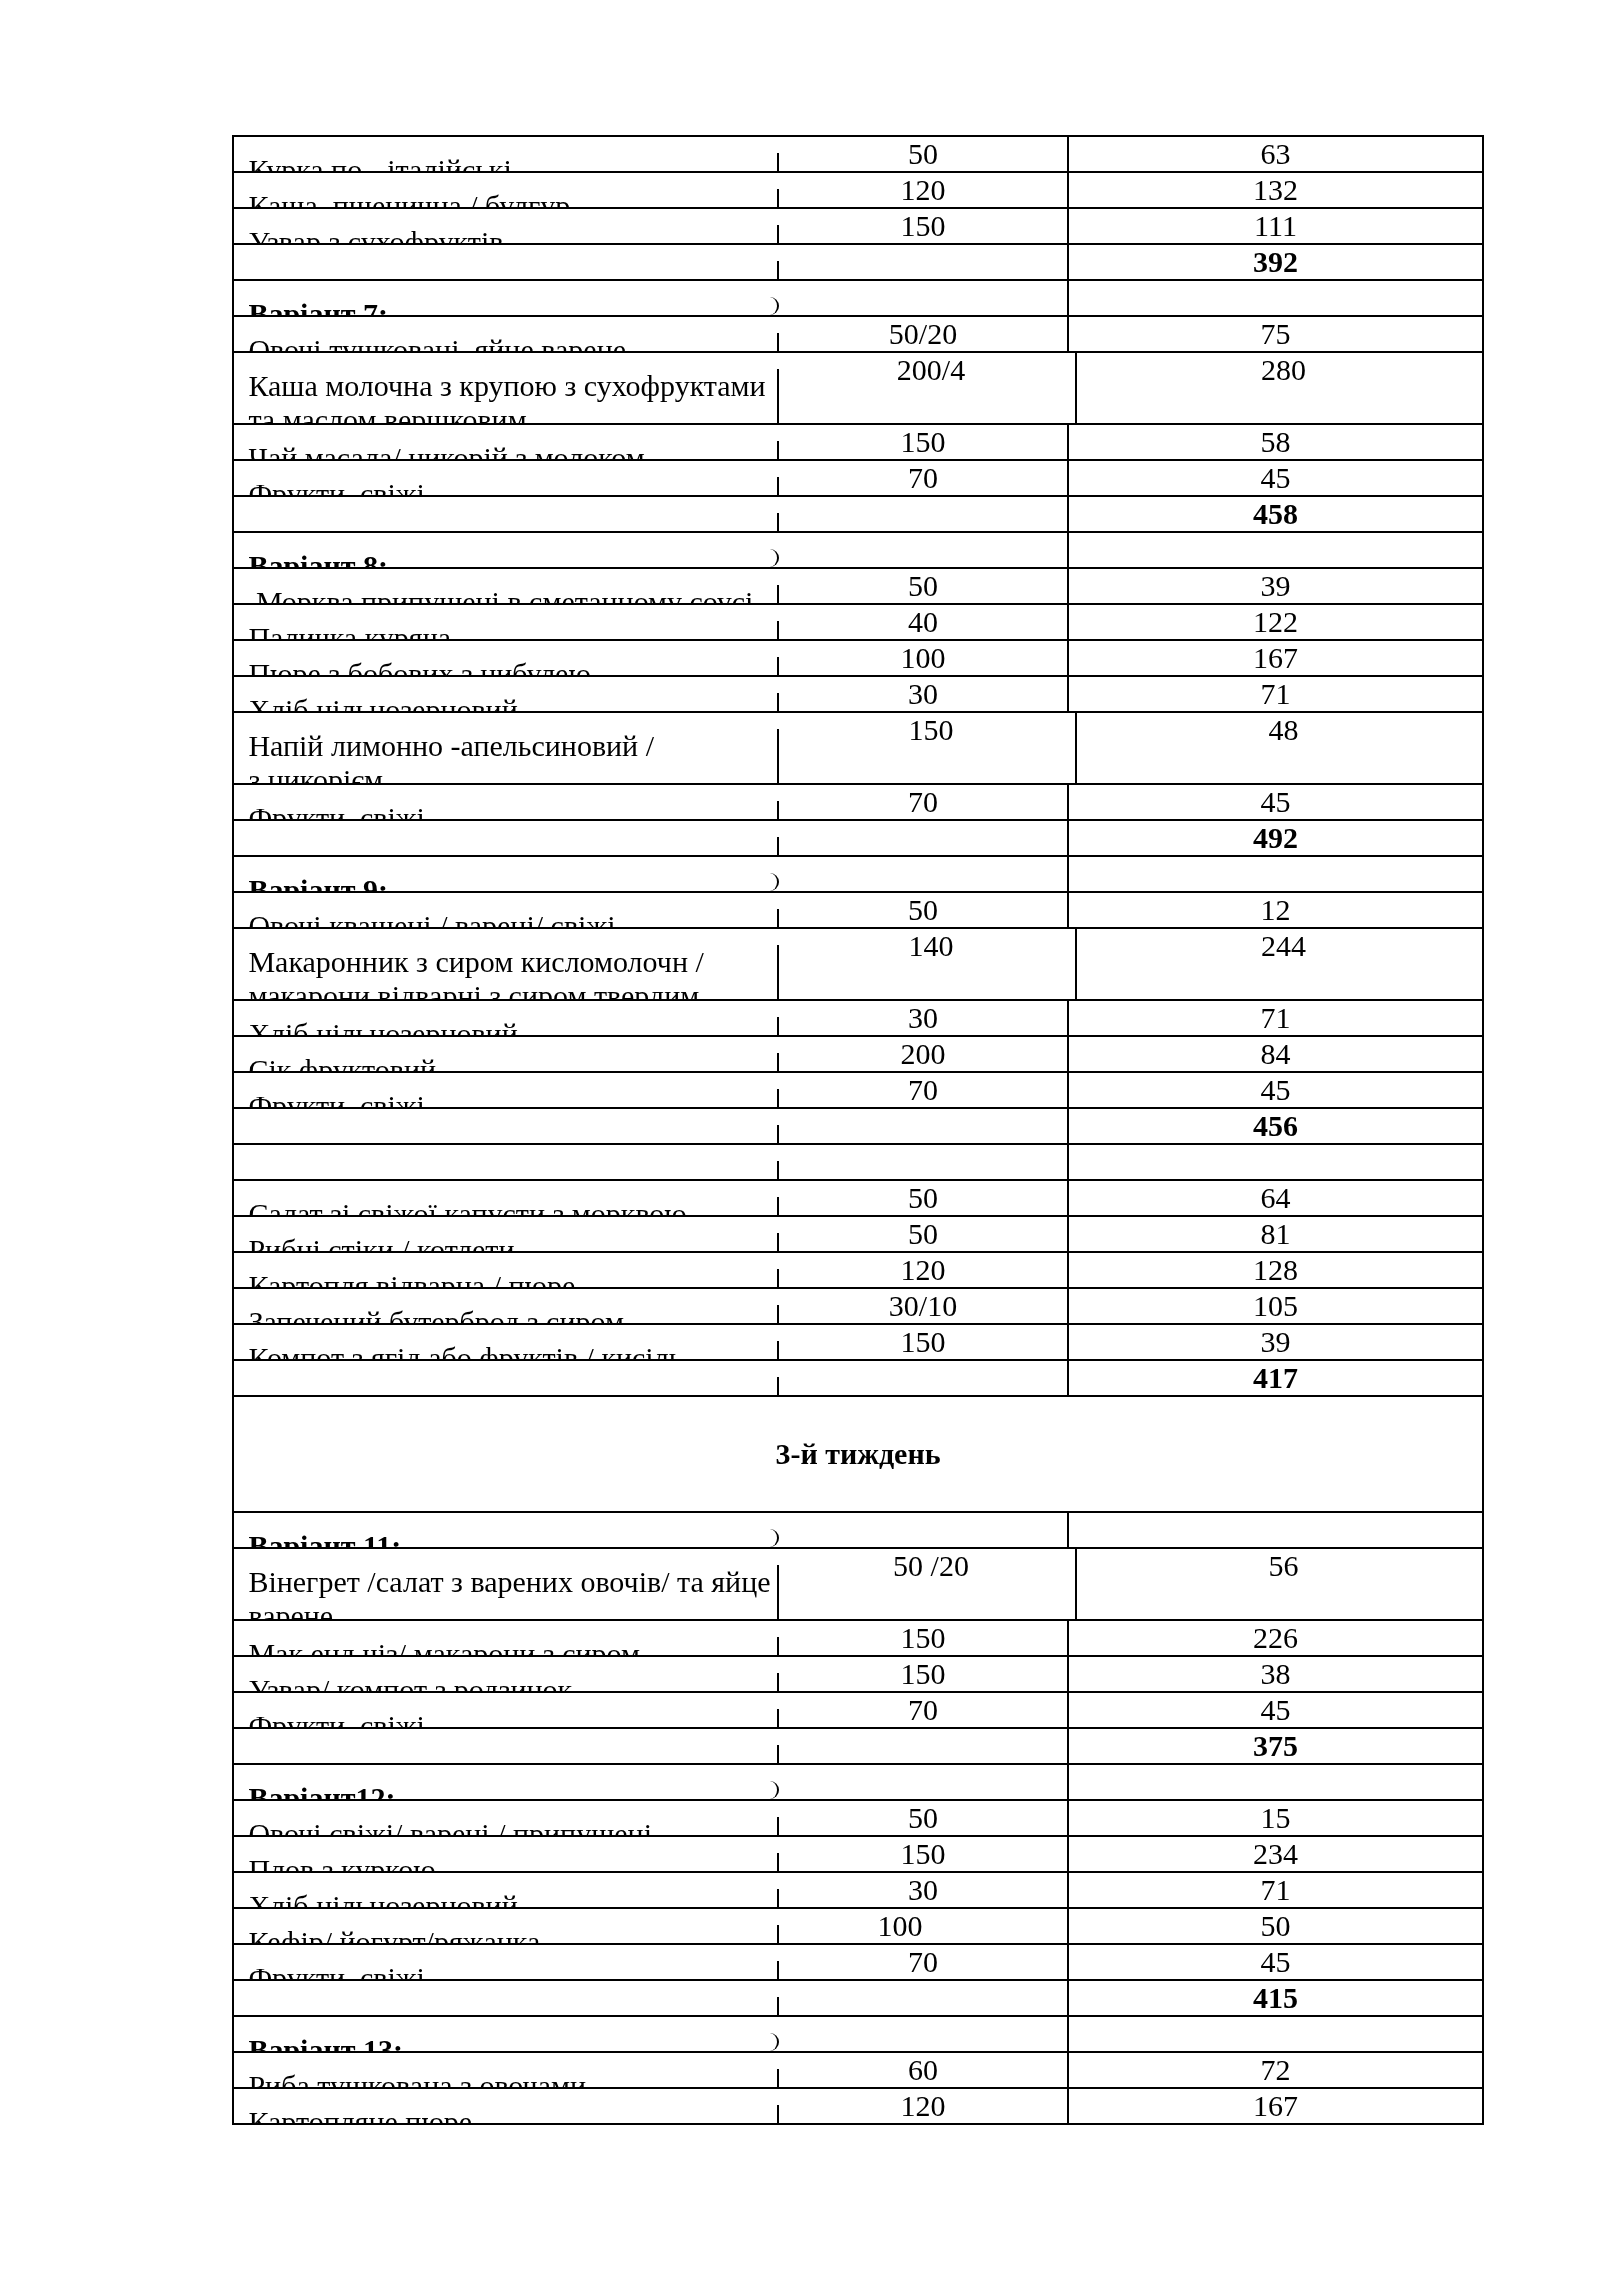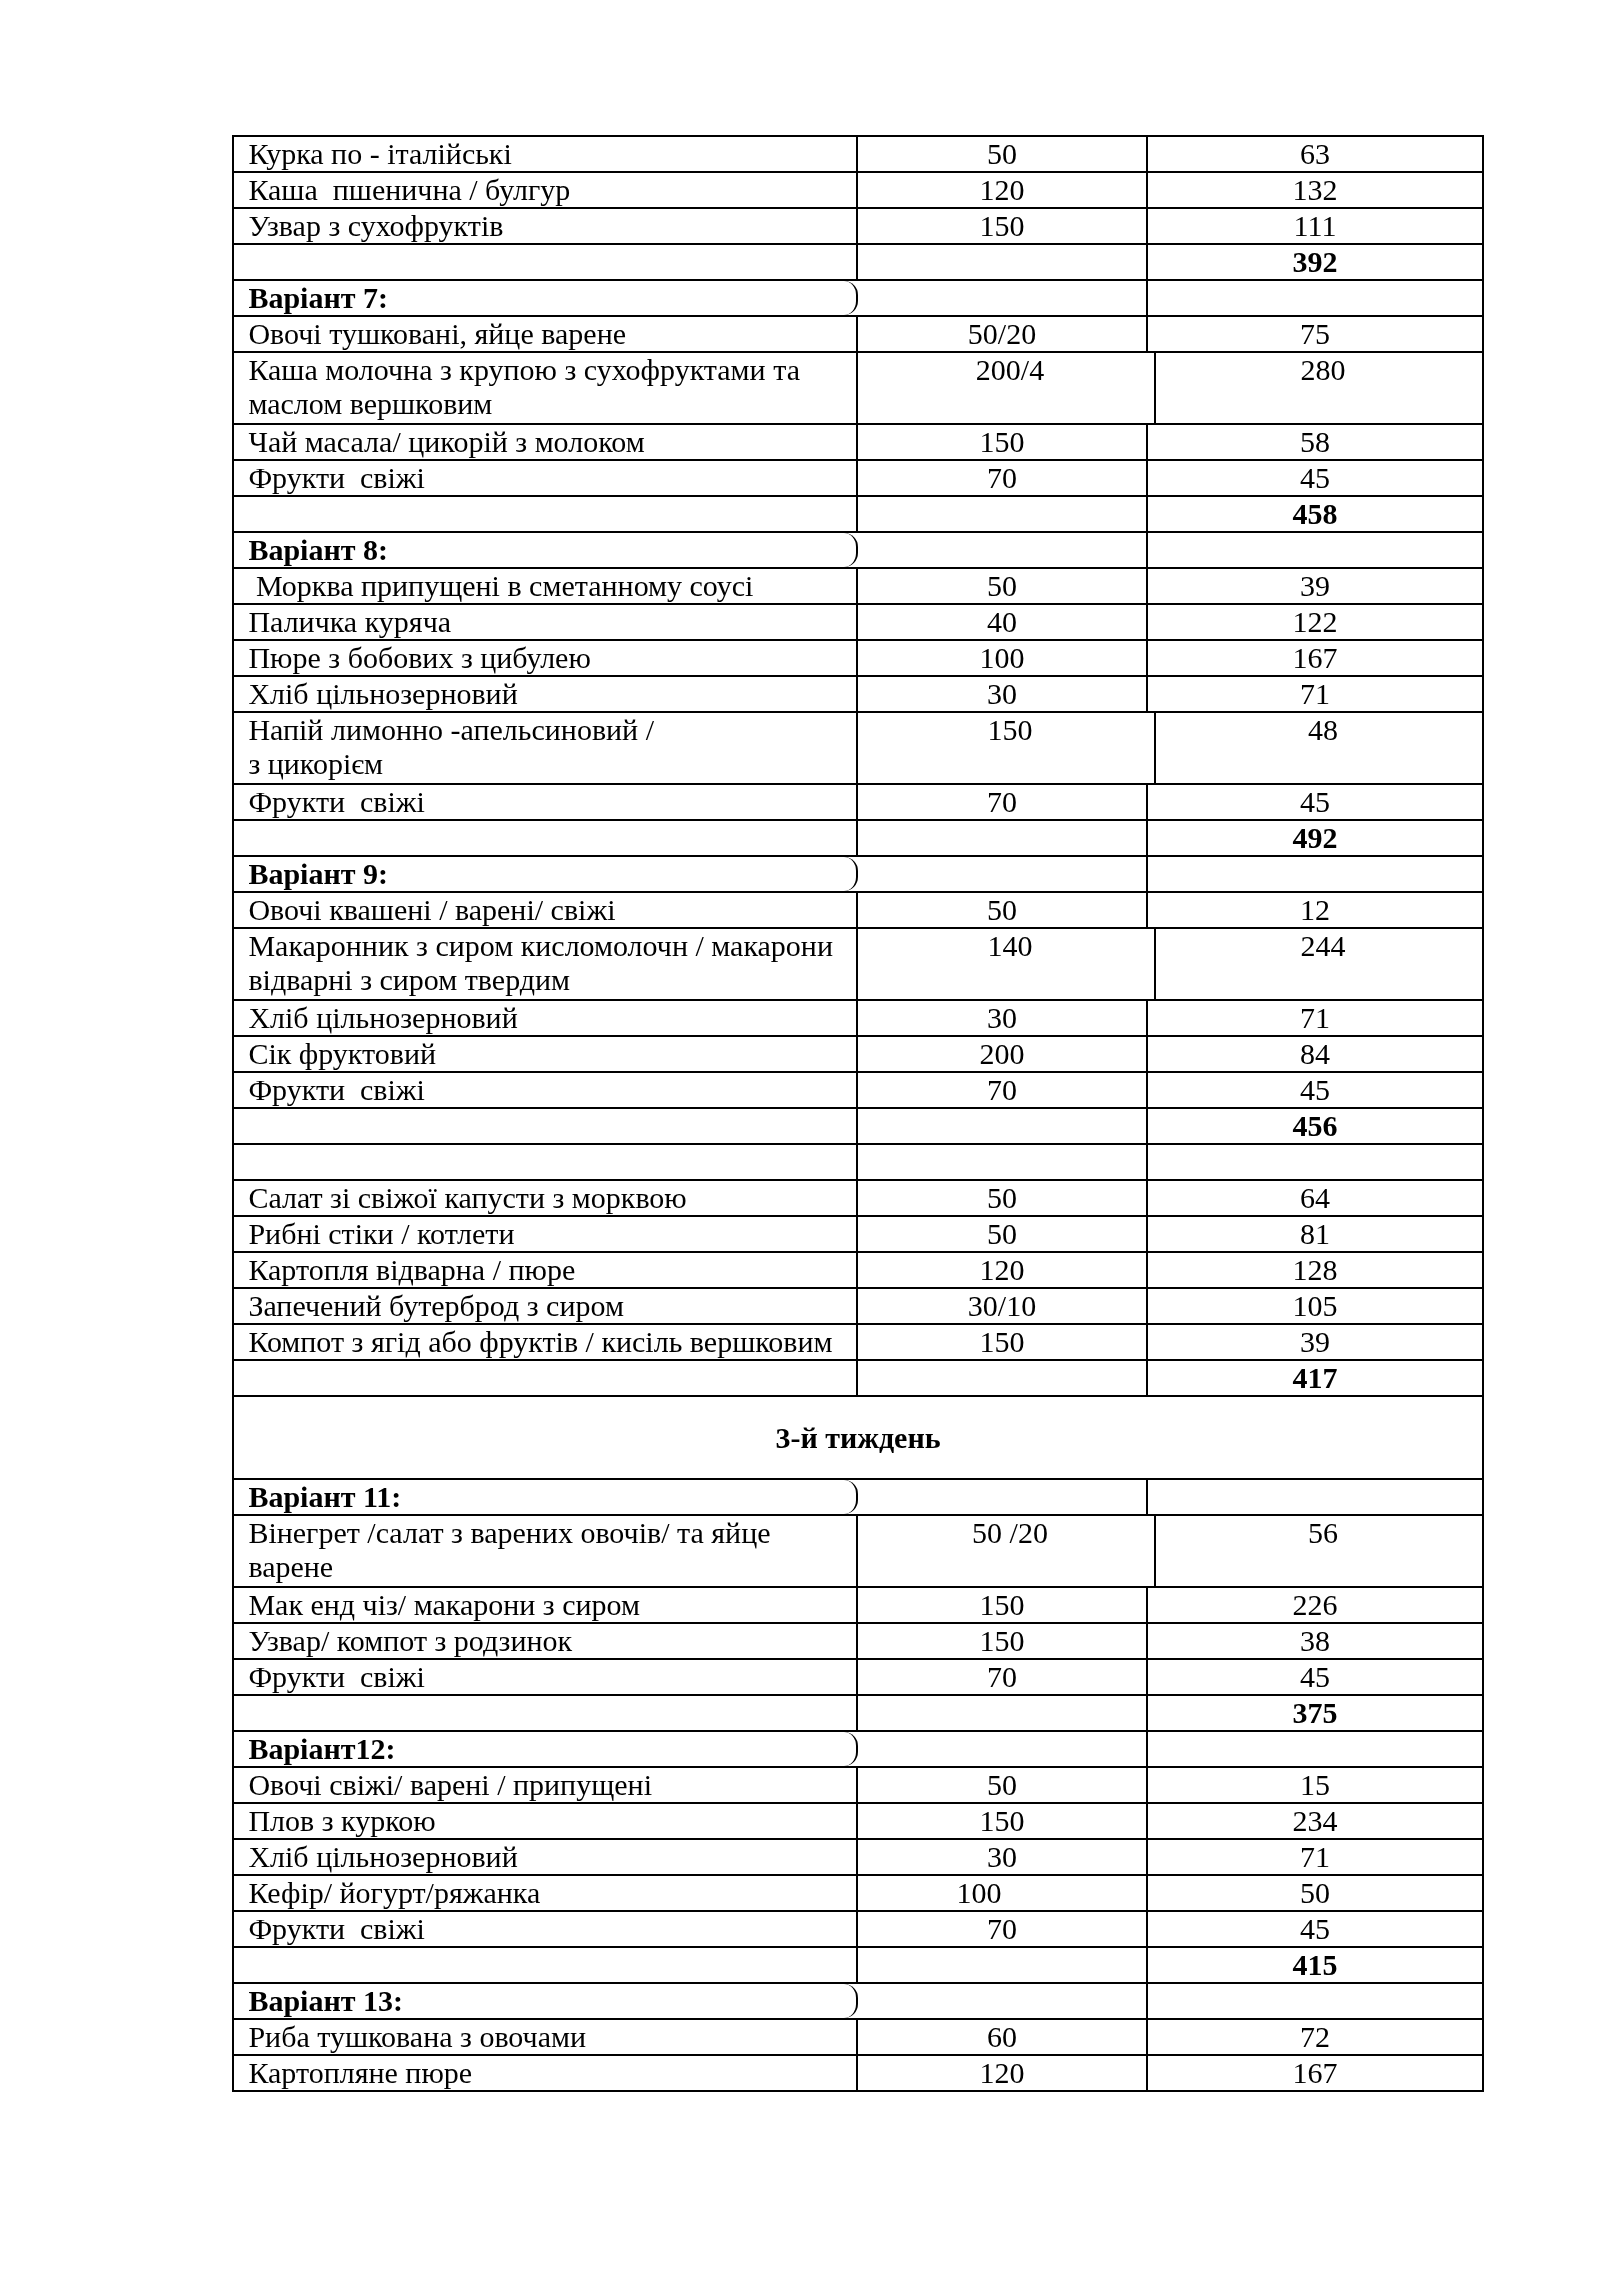--- a/index.html
+++ b/index.html
@@ -4,24 +4,24 @@
 <style>
   html, body { margin:0; padding:0; background:#ffffff; }
   body { width:1623px; height:2295px; position:relative; overflow:hidden;
          font-family:"Liberation Serif", "DejaVu Serif", serif; color:#000; }
   #menu-table { position:absolute; left:232px; top:135px; width:1252px;
                 border-left:2px solid #000; border-right:2px solid #000;
                 border-bottom:2.6px solid #000; box-sizing:border-box; }
   .row { display:flex; box-sizing:border-box; border-top:2.6px solid #000;
          height:36px; }
   .row.double { height:72px;gap:8px; }
-  .row.week { height:83px; }
+  .row.week { height:116px; }
   .cell { box-sizing:border-box; font-size:30px; line-height:34px;
           white-space:pre-wrap; overflow:hidden; }
-  .c1 { width:624px; padding-left:14.4px; padding-right:3.9px; border-right:2px solid #000; }
+  .c1 { width:545px; padding-left:14.4px; padding-right:3.9px; border-right:2px solid #000;margin-top:16px; }
   .c2 { width:290px; text-align:center; border-right:2px solid #000; }
   .c3 { flex:1; text-align:center; }
   .c2.shift { padding-right:46px; }
   .bold { font-weight:bold;border-radius:14px; }
   .weekcell { flex:1; display:flex; align-items:center; justify-content:center;
               font-size:30px; font-weight:bold; }
 </style>
 </head>
 <body>
 

